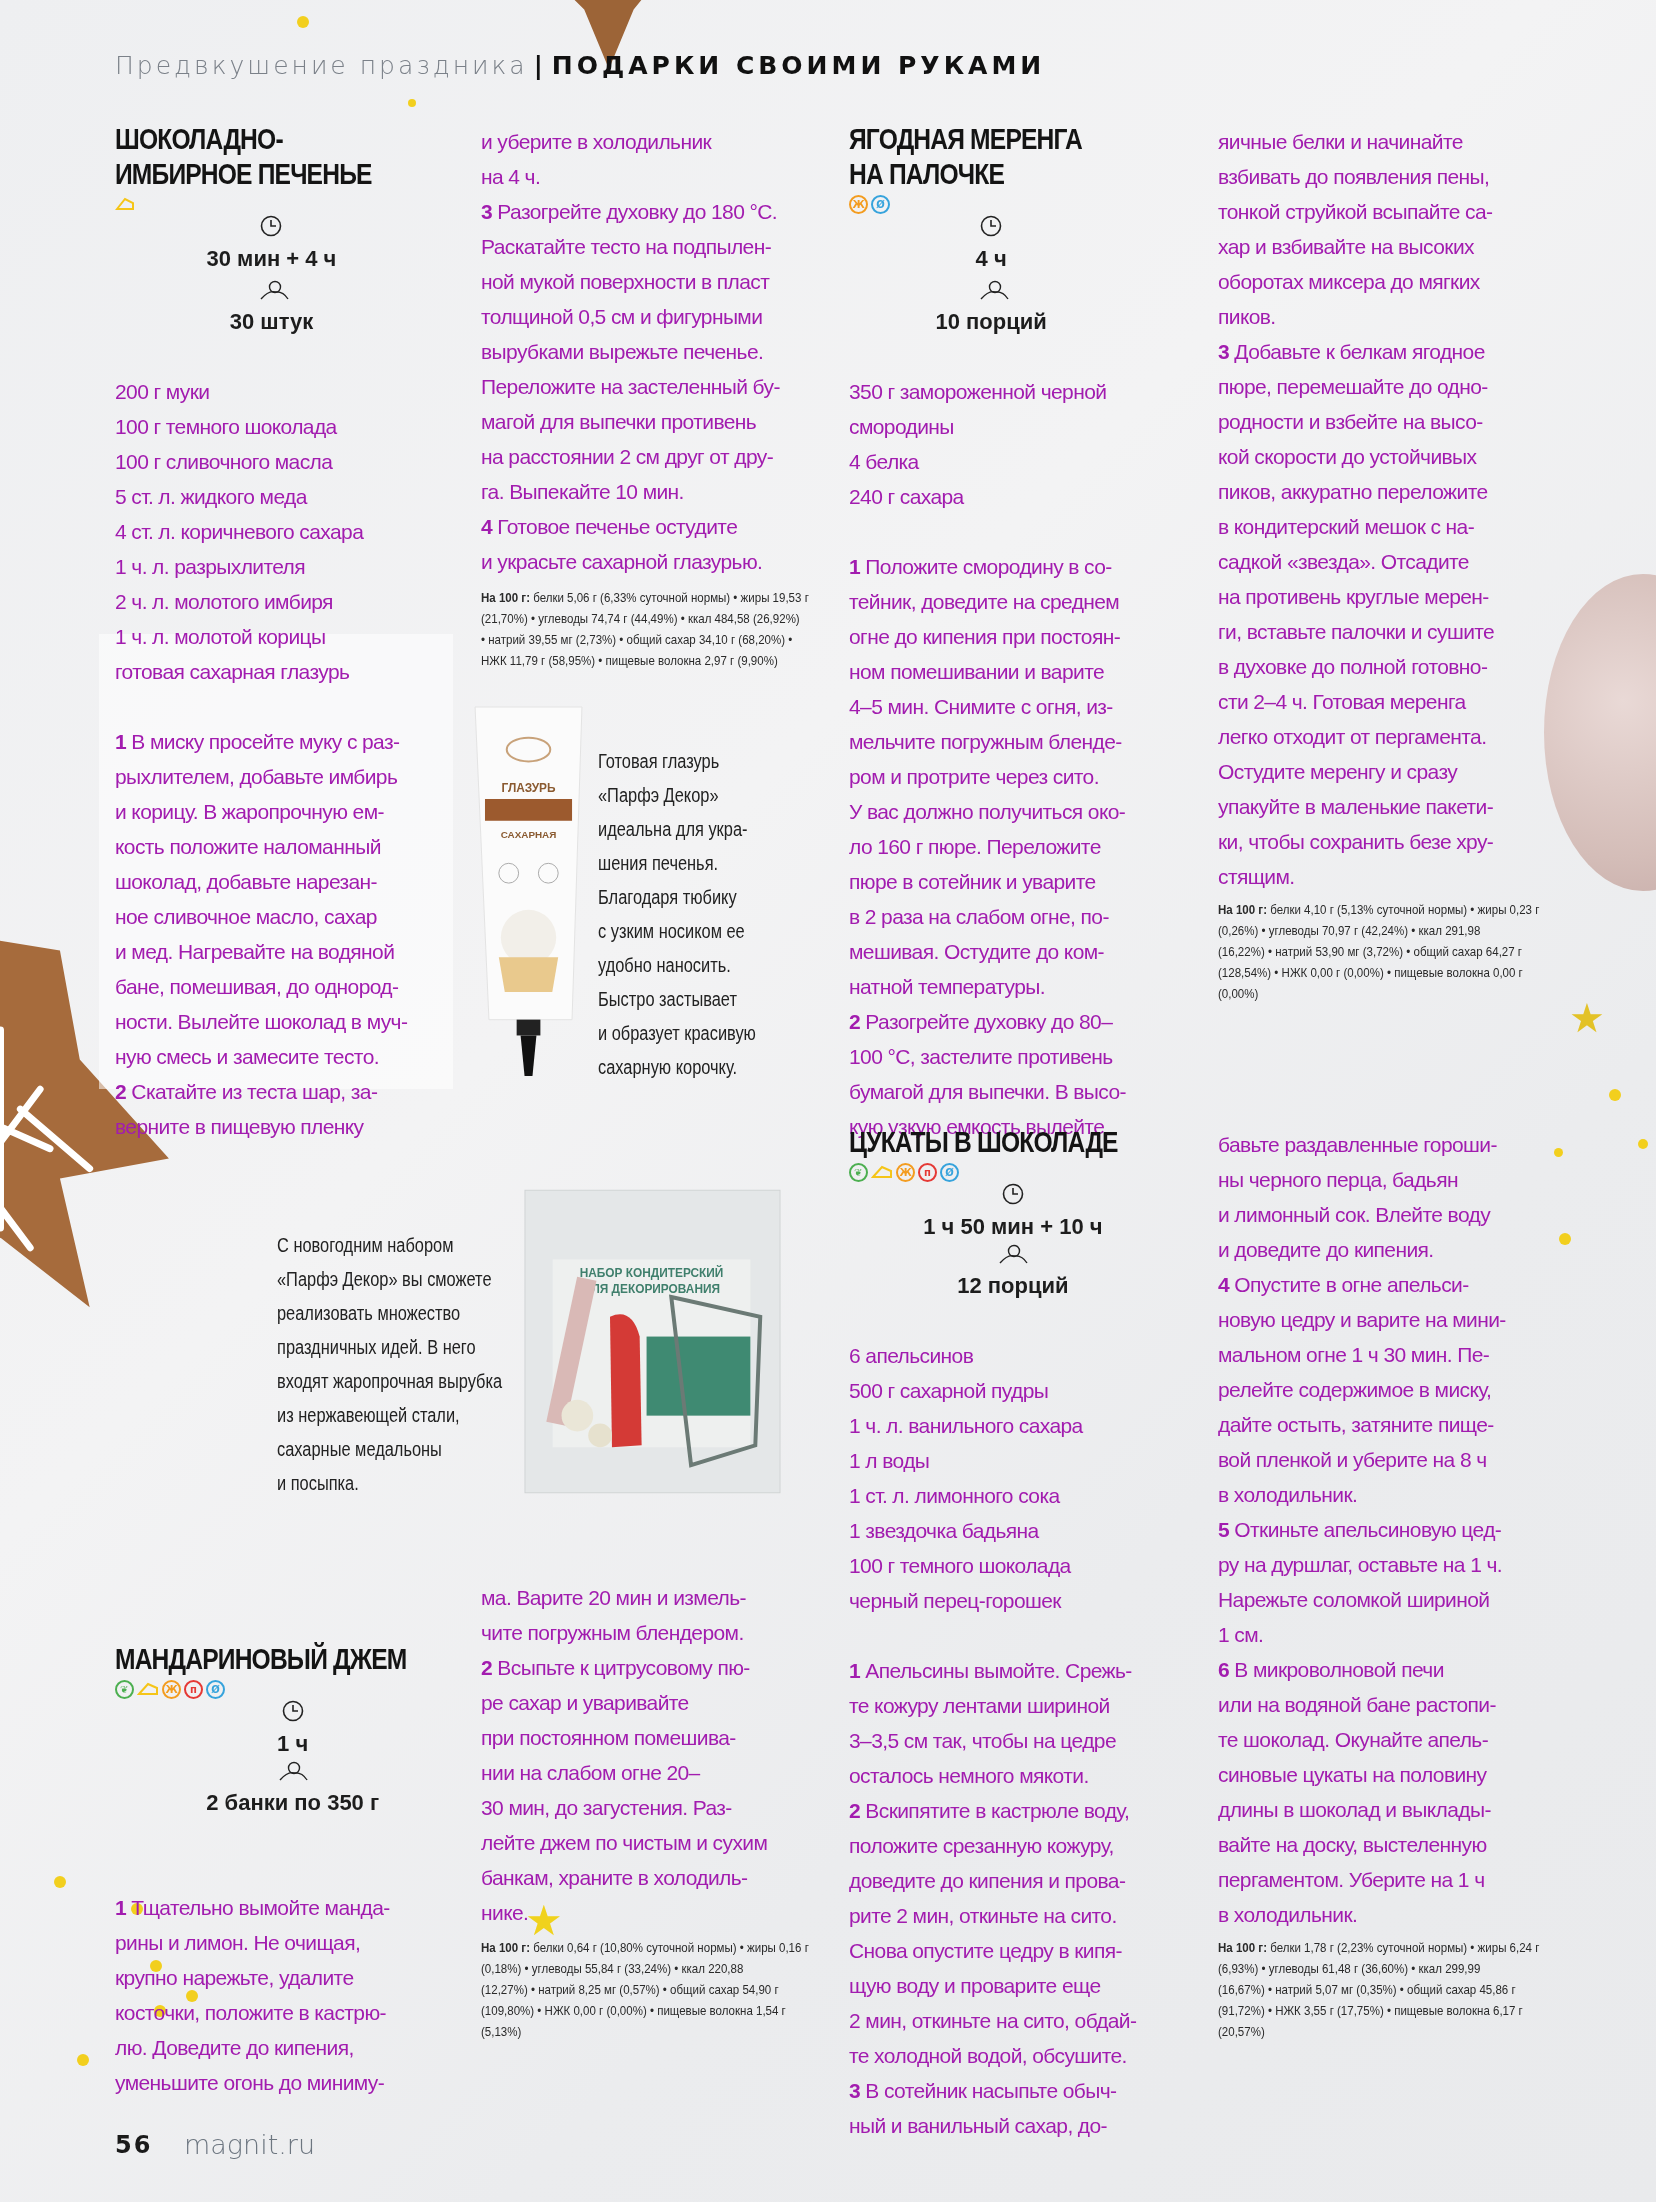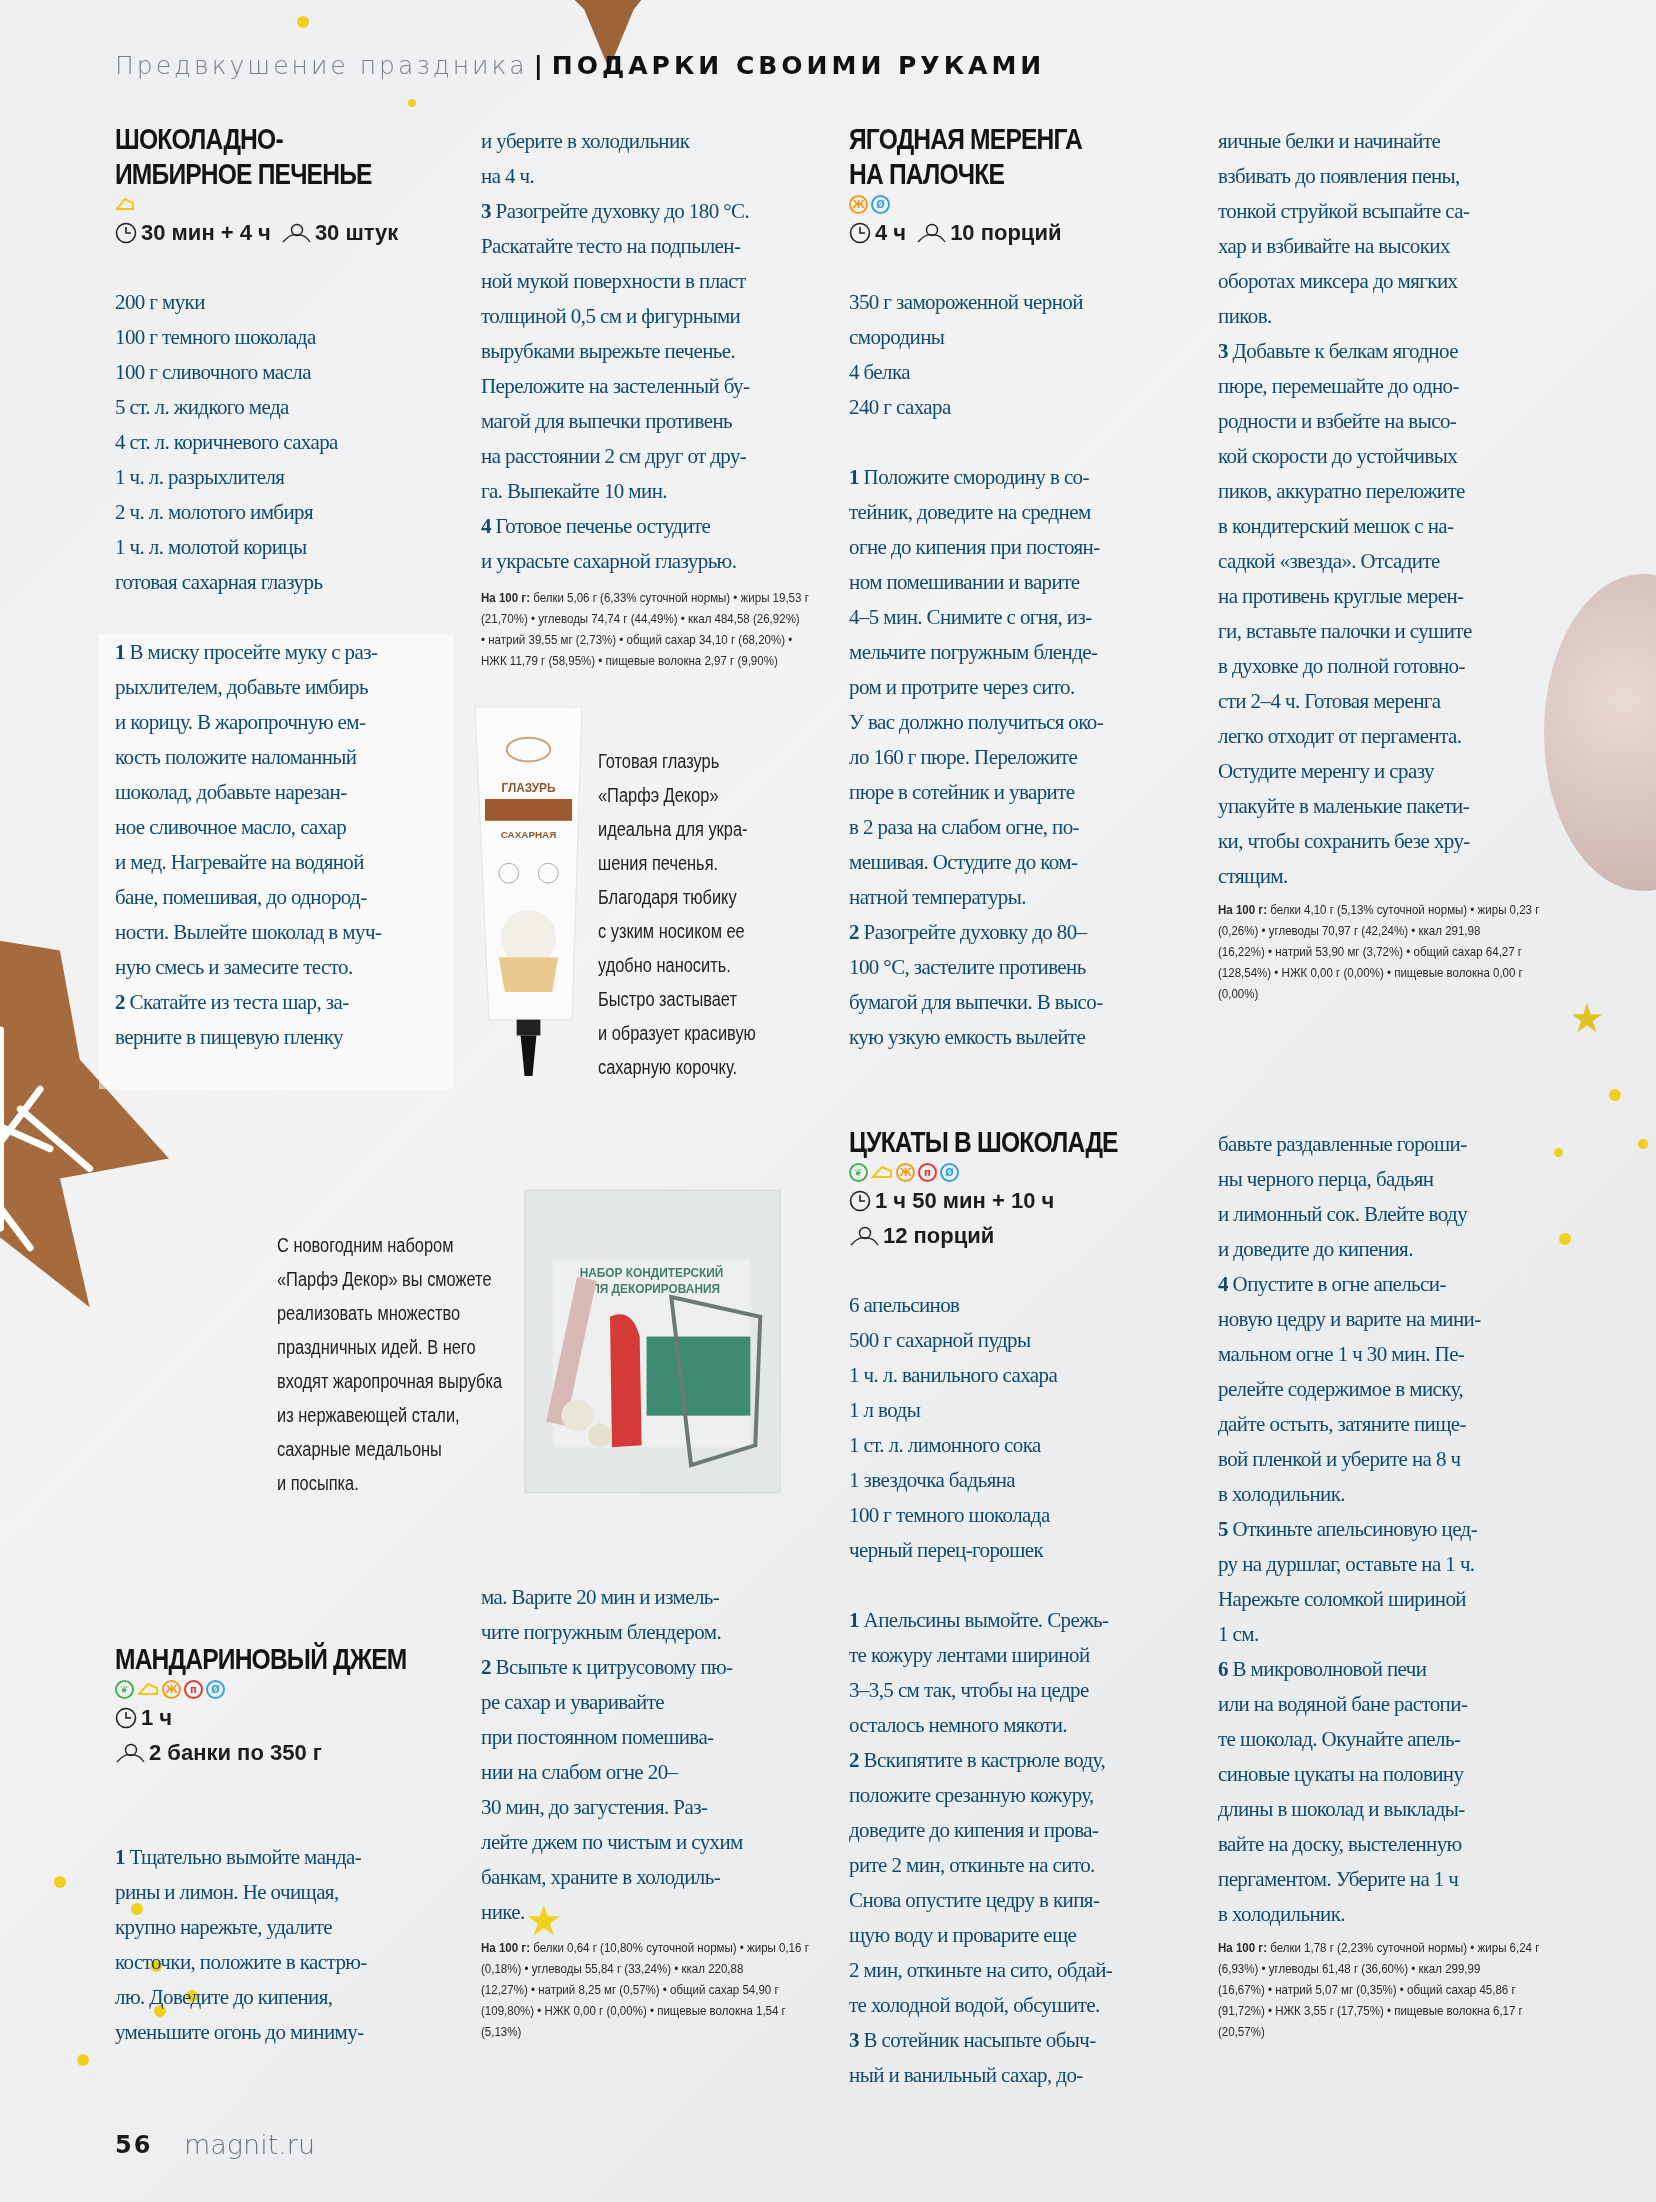--- a/index.html
+++ b/index.html
@@ -21,23 +21,23 @@
     font-size: 30px; line-height: 35px; letter-spacing: -1px;
     transform: scaleX(0.82); transform-origin: left top; white-space: nowrap;
     color: #141414;
   }
   .icons { display: flex; gap: 3px; height: 22px; align-items: center; }
   .ic { width: 19px; height: 19px; border-radius: 50%; border: 2px solid; display: inline-flex; align-items: center; justify-content: center; font-size: 10px; font-weight: bold; }
   .ic.green { border-color: #4caf50; color: #4caf50; }
   .ic.orange { border-color: #f39c1f; color: #f39c1f; }
   .ic.red { border-color: #e53935; color: #e53935; }
   .ic.blue { border-color: #36a3dc; color: #36a3dc; }
-  .meta { font-family: "Liberation Sans", sans-serif; font-weight: bold; font-size: 22px; line-height: 35px; display: flex; align-items: center; gap: 4px; white-space: nowrap; }
+  .meta { font-family: "Liberation Sans", sans-serif; font-weight: bold; font-size: 22px; line-height: 35px; display: flex; align-items: center; gap: 4px; white-space: nowrap; flex-direction: column; }
   .meta svg { flex: none; }
-  .body { font-family: Liberation Serif, serif; font-size: 21px; line-height: 35px; color: #0c4a6e; letter-spacing: -0.6px; white-space: nowrap; }
+  .body { font-family: Liberation Sans, sans-serif; font-size: 21px; line-height: 35px; color: #a21caf; letter-spacing: -0.6px; white-space: nowrap; }
   .body b { font-weight: bold; }
   .gap { height: 35px; }
   .nutr { font-family: "Liberation Sans", sans-serif; font-size: 13.4px; line-height: 21px; color: #2a2a2a; transform: scaleX(0.86); transform-origin: left top; white-space: nowrap; }
   .nutr b { font-weight: bold; }
   .promo { font-family: "Liberation Sans", sans-serif; font-size: 20px; line-height: 34px; color: #222; transform: scaleX(0.82); transform-origin: left top; white-space: nowrap; }
   .footer-num { left: 115px; top: 2131px; font-size: 24px; font-weight: bold; letter-spacing: 2px; color: #1a1a1a; }
   .footer-site { left: 184px; top: 2129px; font-size: 27px; color: #6d7680; font-weight: 300; }
   .dot { width: 12px; height: 12px; border-radius: 50%; background: #f2cf1e; }
   .white-panel { background: rgba(255,255,255,0.55); }
 </style>

